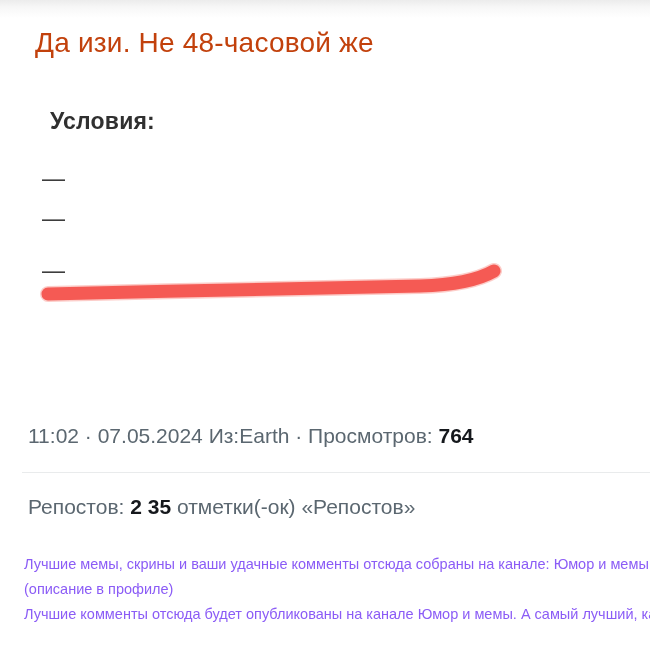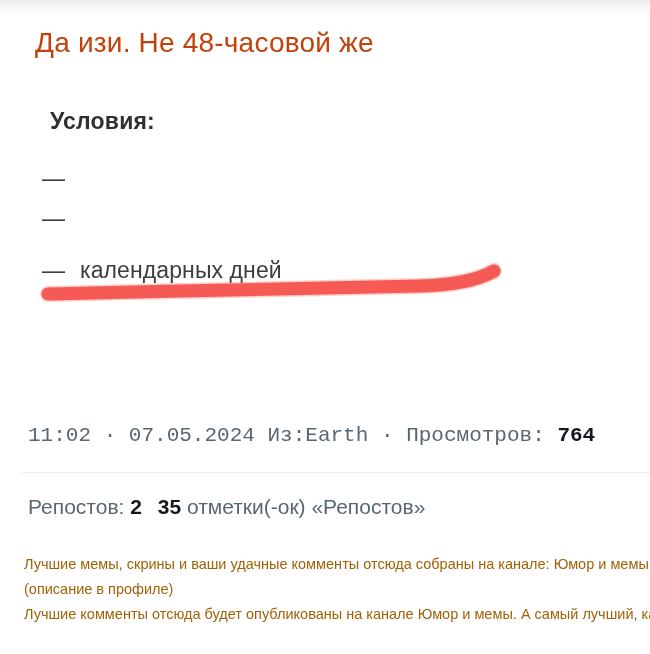--- a/index.html
+++ b/index.html
@@ -66,21 +66,20 @@
     width: 480px; height: 48px;
     pointer-events: none;
   }
   .meta-line {
     position: absolute;
     left: 28px; top: 422px;
     font-size: 21px;
     line-height: 27px;
     color: #5b6770;
     white-space: nowrap;
-    font-family: Liberation Mono, monospace;
   }
   .meta-line .bold-num {
     font-weight: 700;
     color: #15181c;
   }
   .divider {
     position: absolute;
     left: 22px; top: 472px;
     width: 628px; height: 1px;
     background: #e9ebec;
@@ -90,28 +89,28 @@
     left: 28px; top: 493px;
     font-size: 21px;
     line-height: 28px;
     color: #5b6770;
     white-space: nowrap;
   }
   .stats-line .bold-num {
     font-weight: 700;
     color: #15181c;
   }
-  .stats-line .likes-num { margin-left: 10px; }
+  .stats-line .likes-num { }
   .footer-text {
     position: absolute;
     left: 24px; top: 552px;
     width: 626px;
     font-size: 14.5px;
     line-height: 25px;
-    color: #a16207;
+    color: #8b5cf6;
   }
   .footer-text .f-line { white-space: nowrap; }
 </style>
 </head>
 <body>
 
 <div class="top-fade"></div>
 
 <h1 class="post-title">Да изи. Не 48-часовой же</h1>
 
@@ -122,21 +121,20 @@
       <span class="dash">—</span>
       <span class="item-text">
       </span>
     </li>
     <li class="cond-item">
       <span class="dash">—</span>
     </li>
     <li class="cond-item">
       <span class="dash">—</span>
       <span class="item-text">
-        <span class="l2" style="display:block">календарных дней</span>
       </span>
     </li>
   </ul>
   <svg class="marker-svg" viewBox="0 0 480 48" xmlns="http://www.w3.org/2000/svg">
     <path d="M 12 36 C 140 33, 300 29.5, 384 28 C 420 27, 444 21, 458 13" fill="none" stroke="#f87b72" stroke-width="16" stroke-linecap="round" opacity="0.38"></path>
     <path d="M 12 36 C 140 33, 300 29.5, 384 28 C 420 27, 444 21, 458 13" fill="none" stroke="#f4514b" stroke-width="13" stroke-linecap="round" opacity="0.93"></path>
   </svg>
 </div>
 
 <div class="meta-line"><span>11:02</span>

